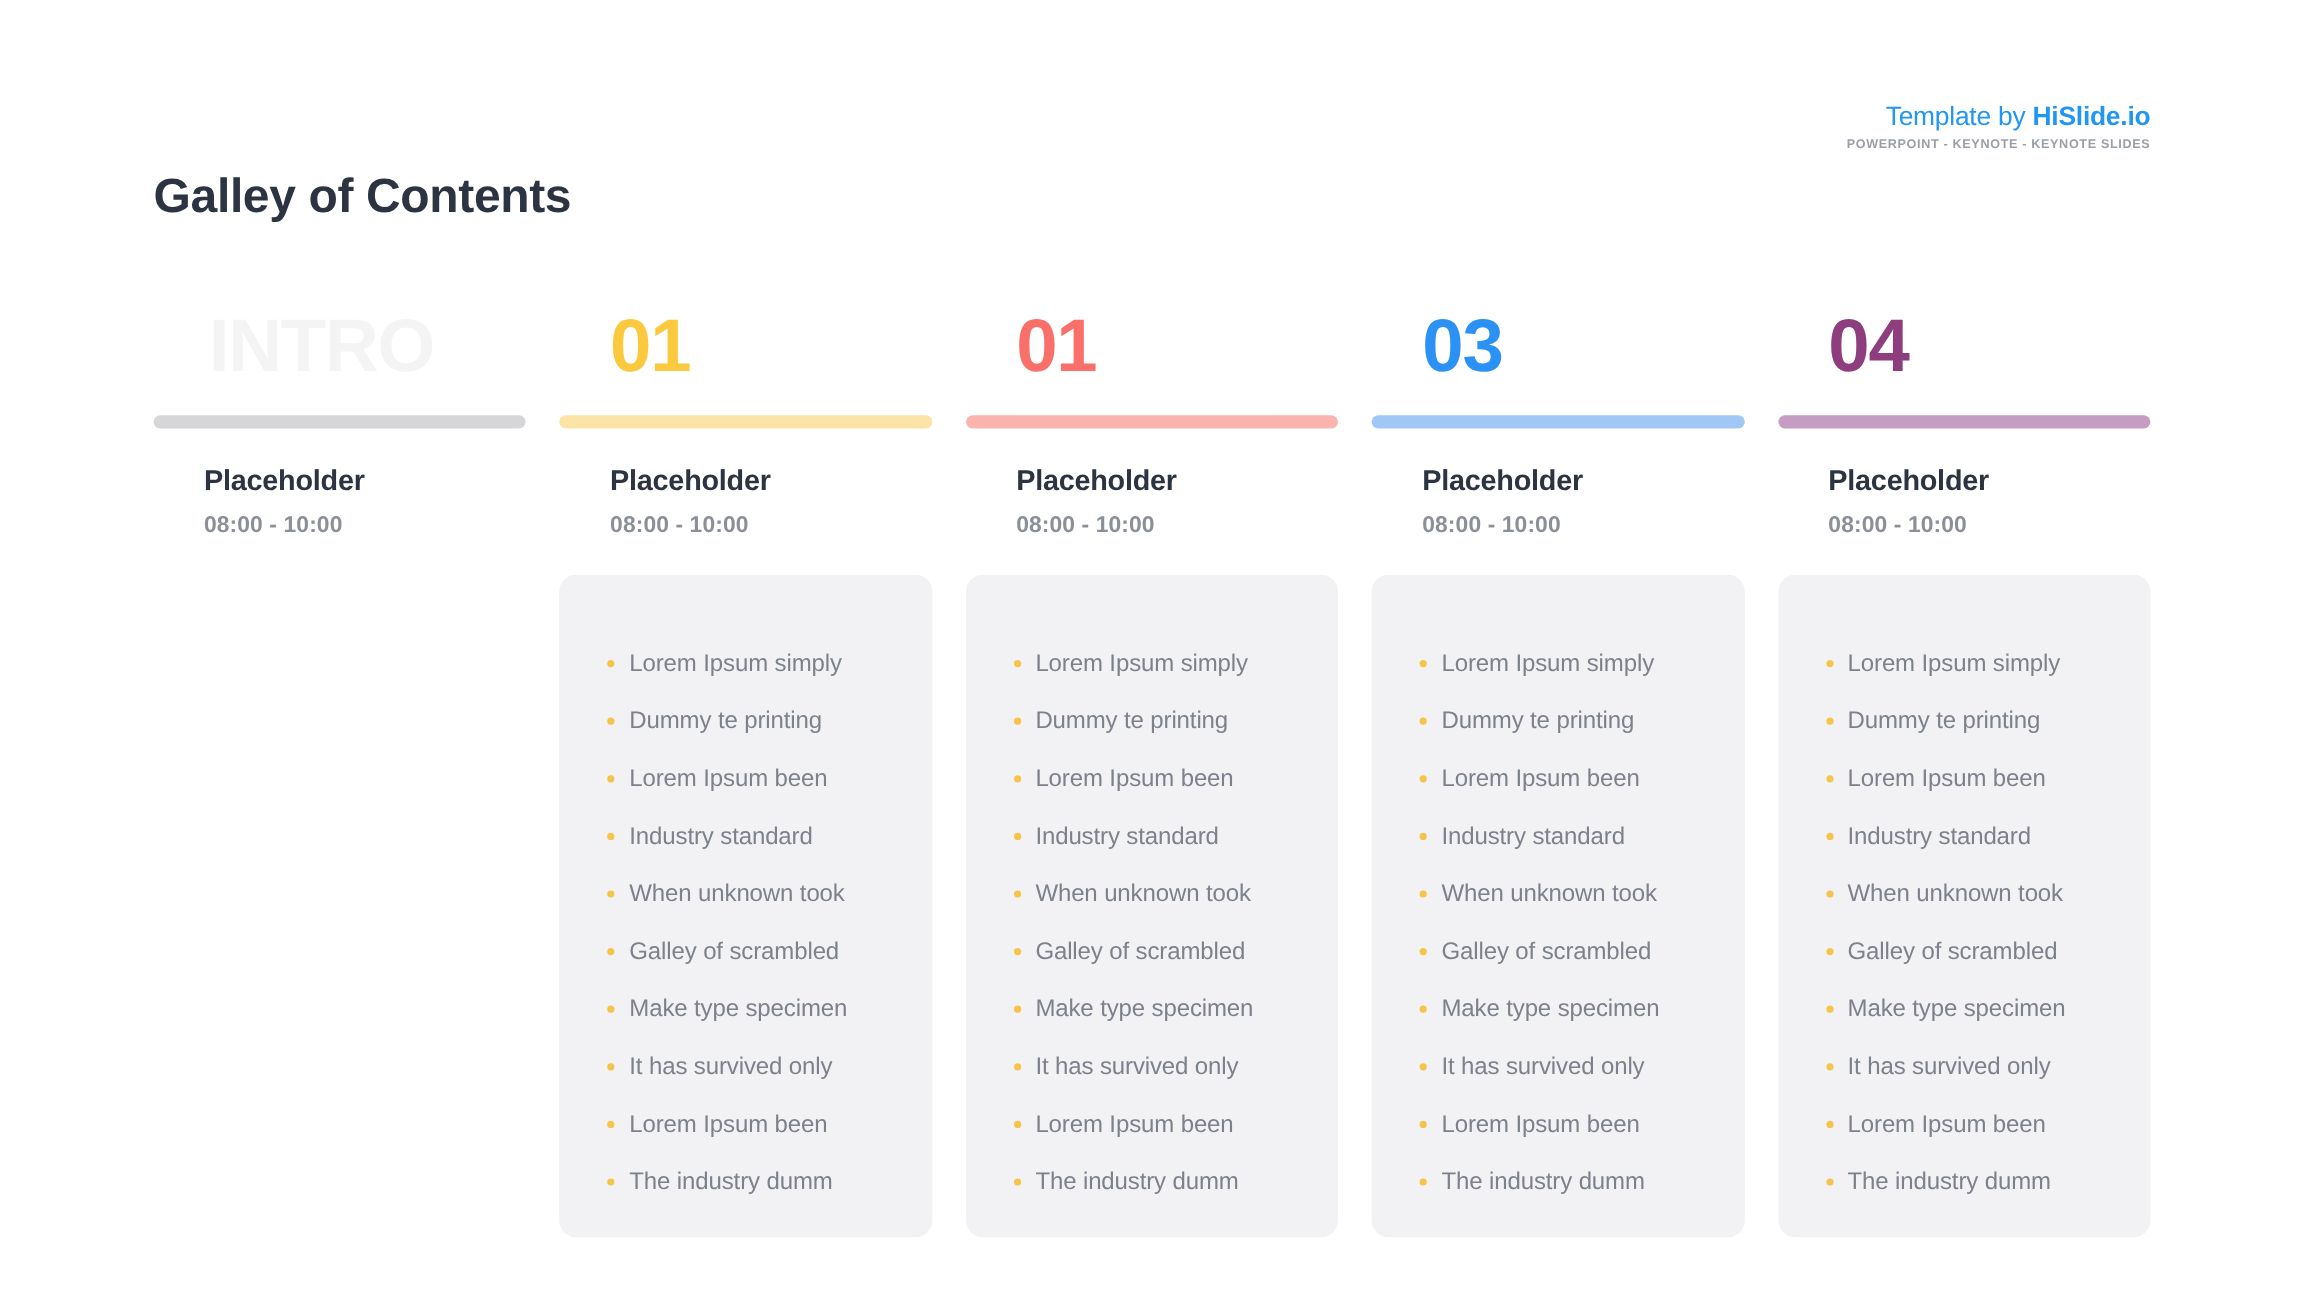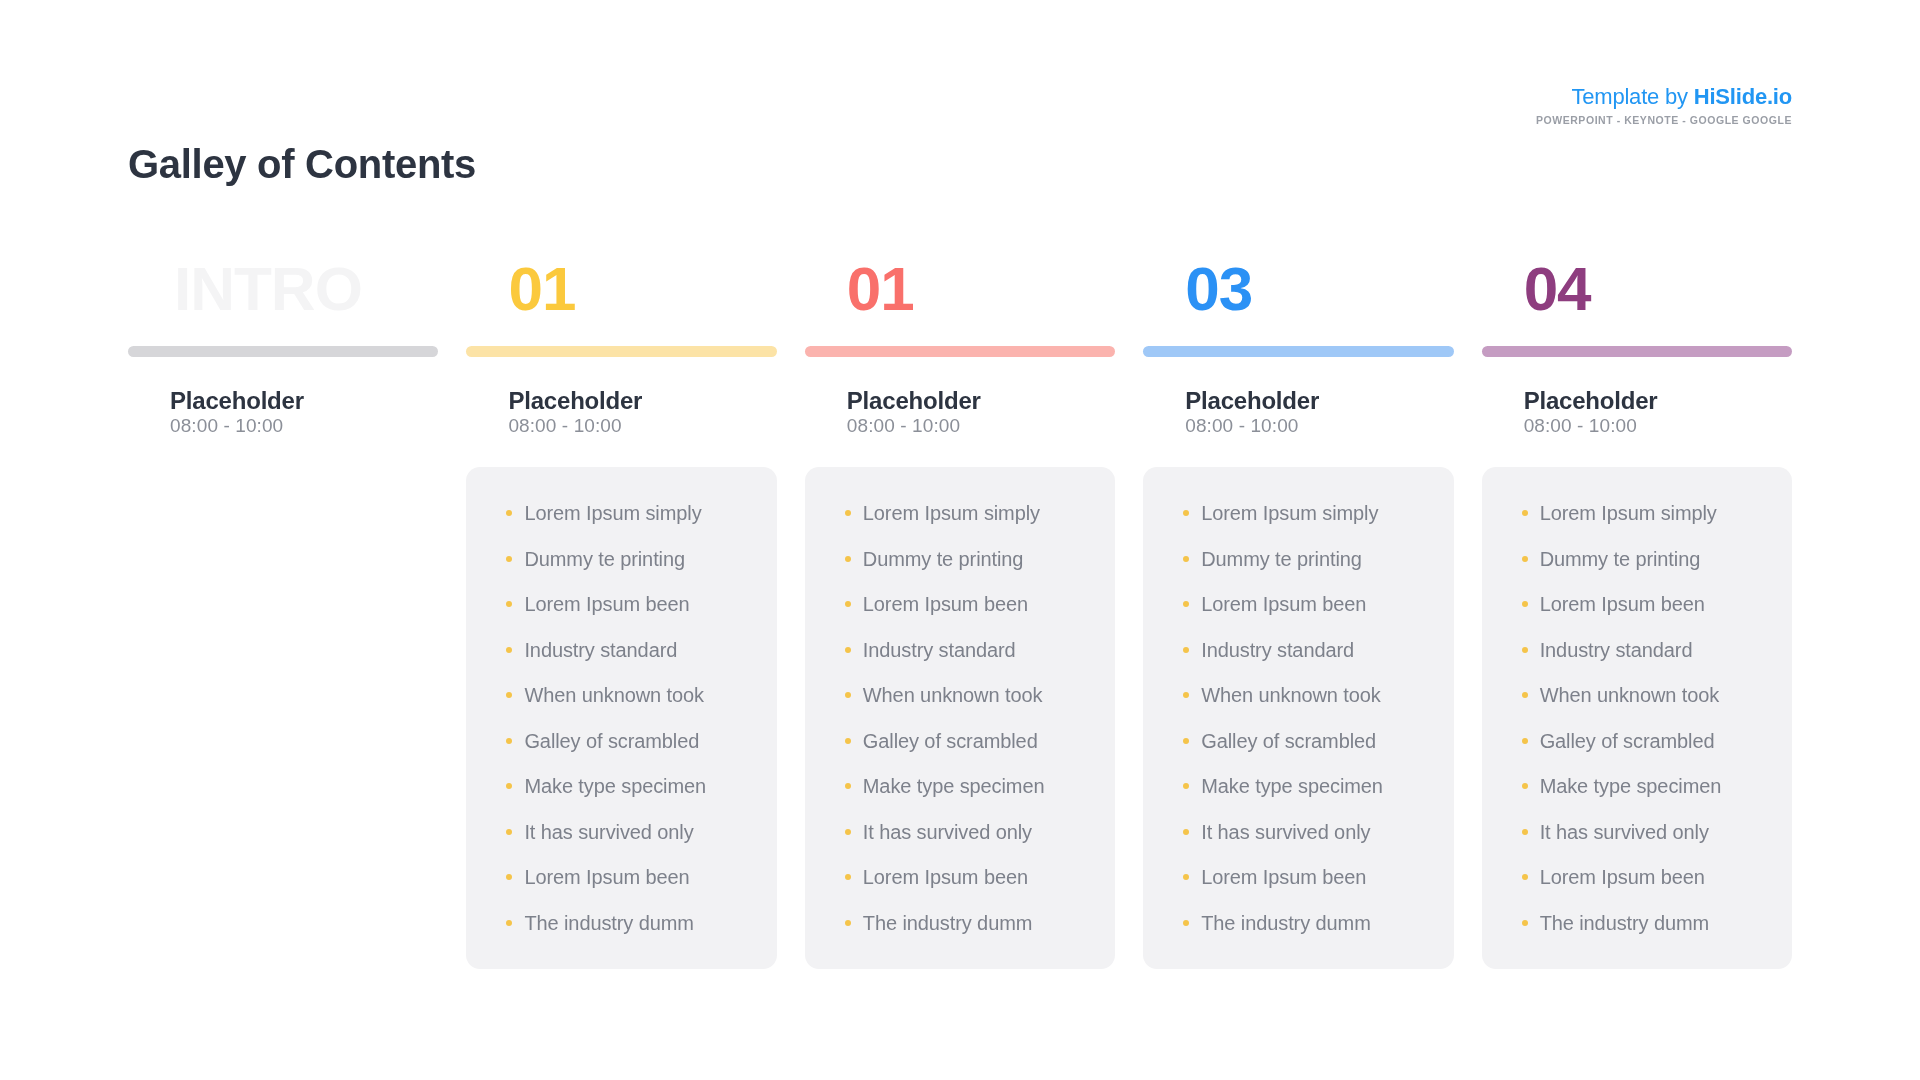--- a/index.html
+++ b/index.html
@@ -84,23 +84,23 @@
 
   .col-heading {
     margin-top:30px;
     font-size:24px;
     font-weight:700;
     color:#2d3441;
     padding-left:42px;
     letter-spacing:-0.2px;
   }
   .col-time {
-    margin-top:0;
+    margin-top:12px;
     font-size:19px;
-    font-weight:400;
+    font-weight:700;
     color:#8b8f98;
     padding-left:42px;
     letter-spacing:0.1px;
   }
 
   .col-card {
     margin-top:30px;
     background:#f2f2f4;
     border-radius:14px;
     padding:36px 0 36px 0;
@@ -114,38 +114,39 @@
   .bullet-list { list-style:none; padding-left:40px; }
   .bullet-list li {
     position:relative;
     font-size:20px;
     color:#7d818b;
     line-height:1;
     padding:0 10px 0 18px;
     margin-bottom:25.5px;
     letter-spacing:-0.1px;
     white-space:nowrap;
+    margin-top:28px;
   }
   .bullet-list li:last-child { margin-bottom:0; }
   .bullet-list li .dot {
     position:absolute;
     left:0; top:7px;
     width:6px; height:6px;
     border-radius:50%;
     background:#f5c44a;
   }
 </style>
 </head>
 <body>
 
 <div class="slide">
 
   <div class="branding">
     <div class="branding-main"><span class="brand-light">Template by </span><span>HiSlide.io</span></div>
-    <div class="branding-sub">POWERPOINT - KEYNOTE - GOOGLE GOOGLE</div>
+    <div class="branding-sub">POWERPOINT - KEYNOTE - KEYNOTE SLIDES</div>
   </div>
 
   <h1 class="page-title">Galley of Contents</h1>
 
   <div class="columns">
       <div class="column col-intro">
         <div class="col-number" style="color: rgb(244, 244, 245);">INTRO</div>
         <div class="col-bar" style="background: rgb(214, 214, 217);"></div>
         <div class="col-heading">Placeholder</div>
         <div class="col-time">08:00 - 10:00</div>

